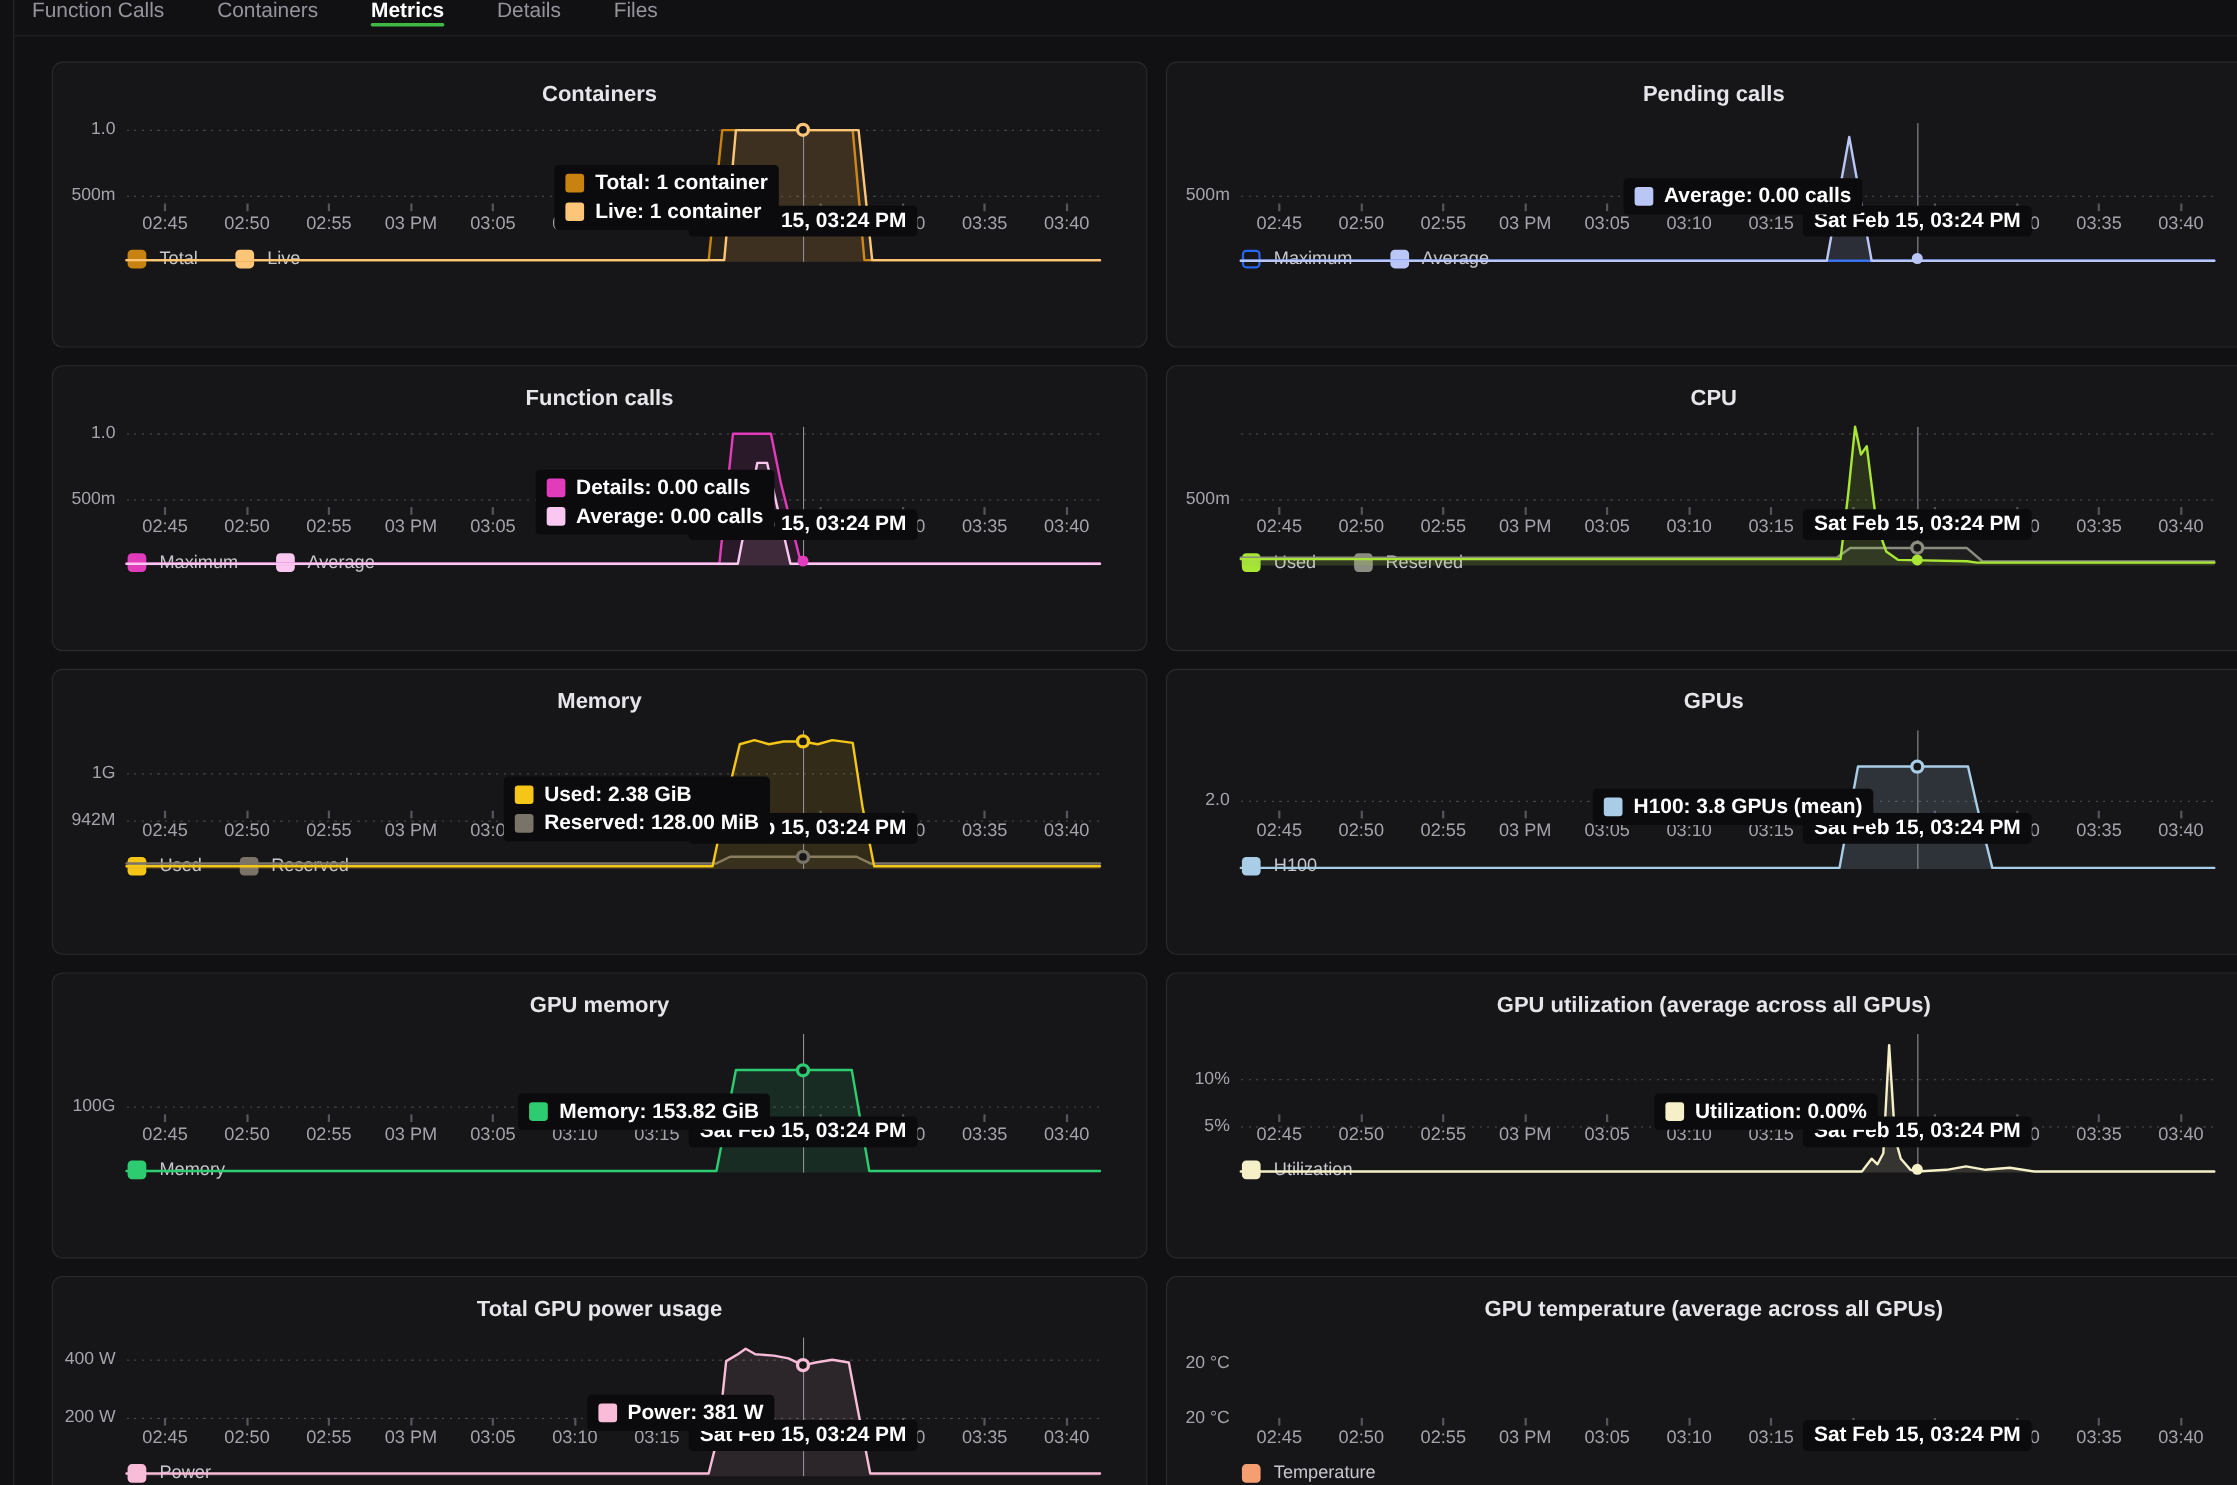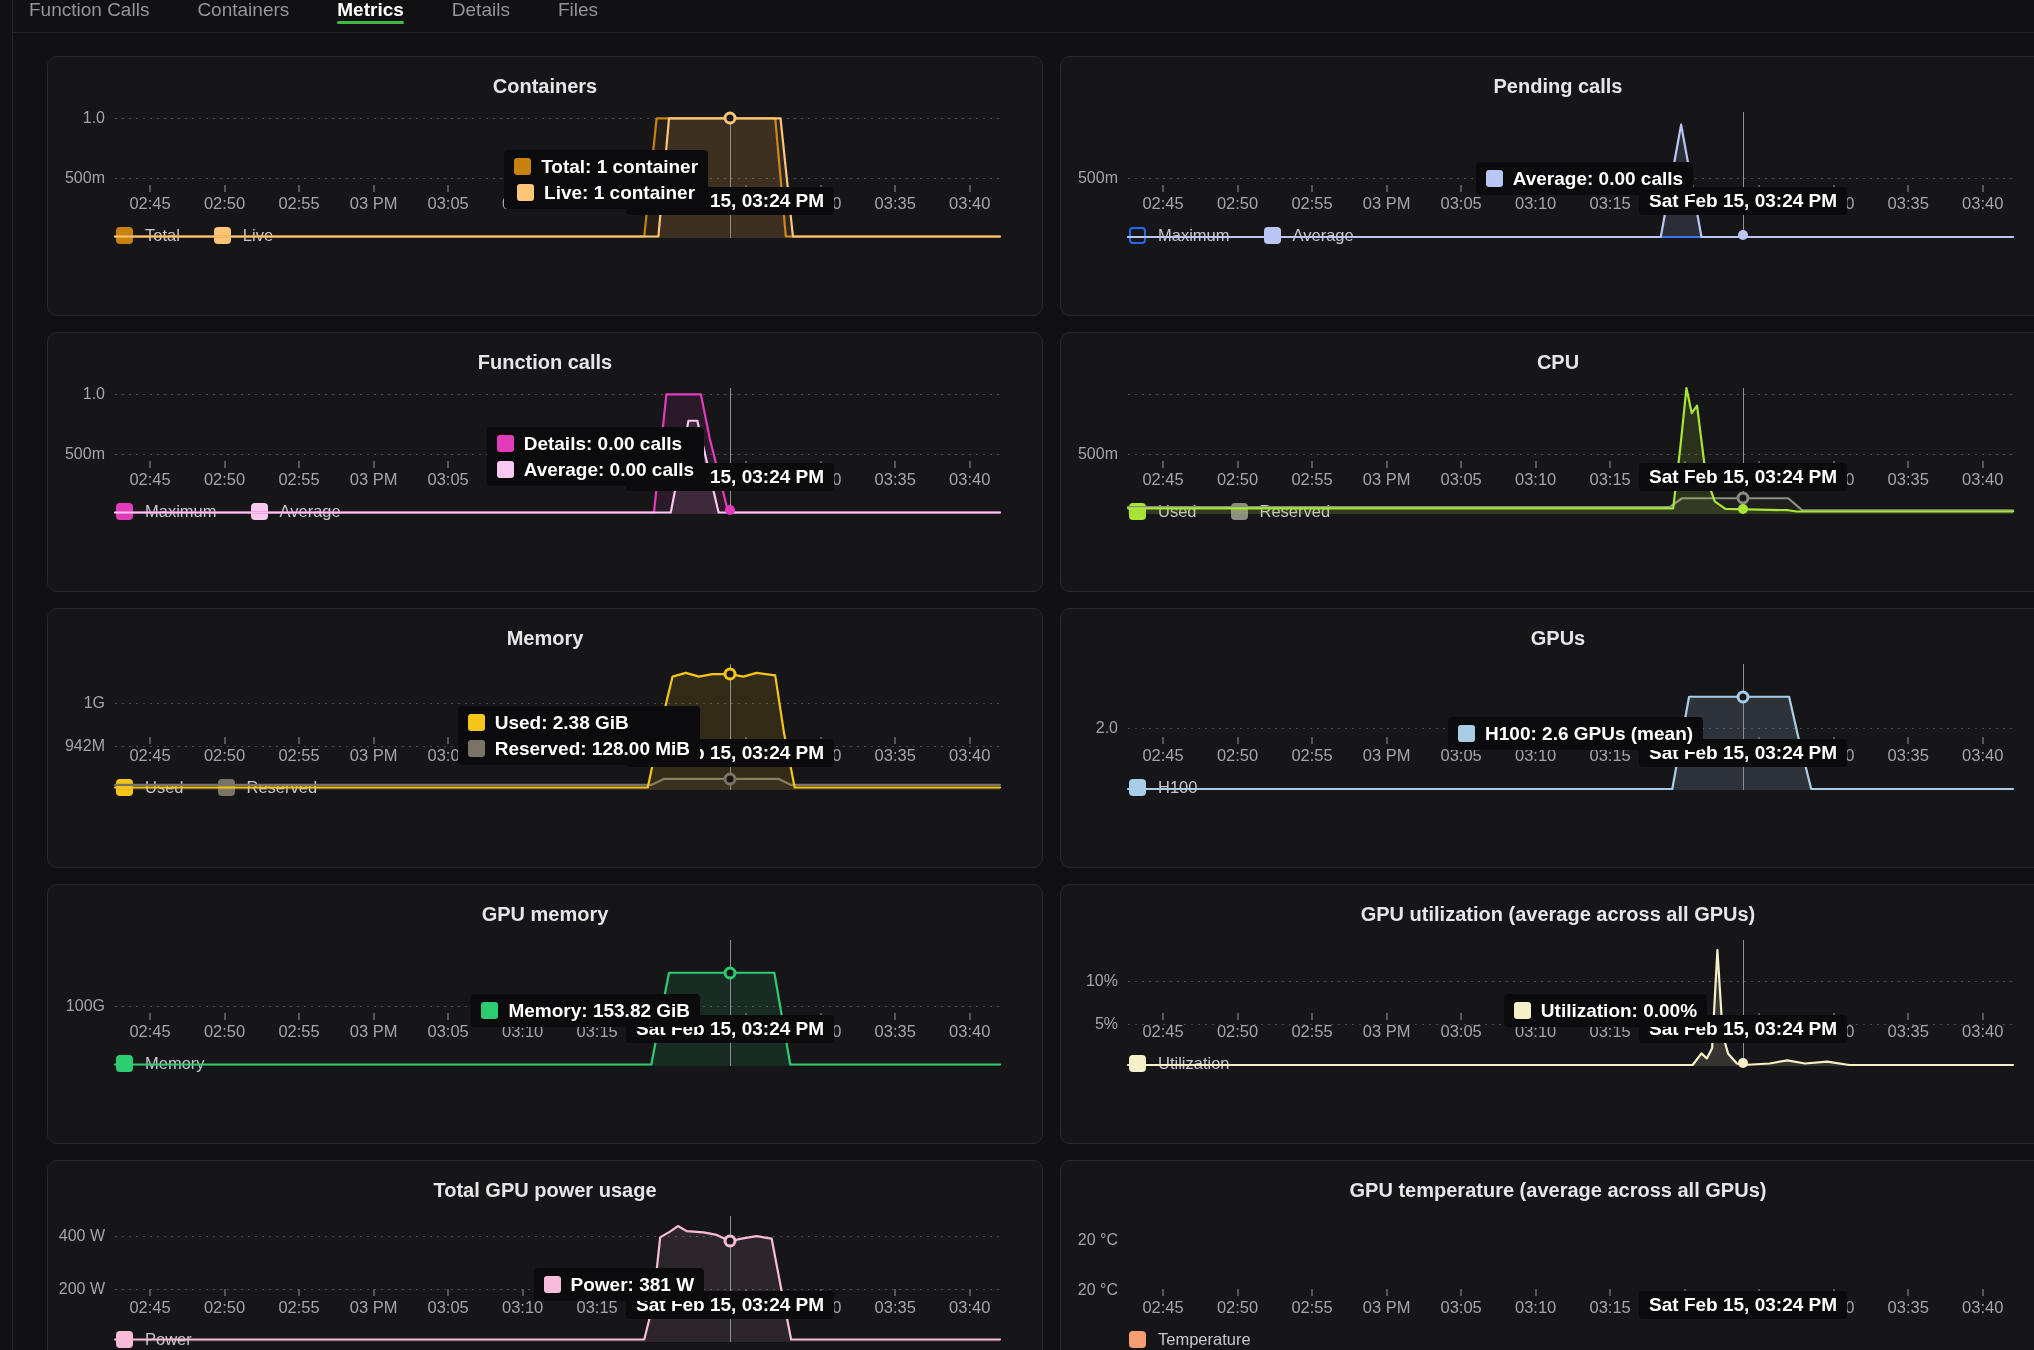--- a/index.html
+++ b/index.html
@@ -68,21 +68,21 @@
           <div class="gridline" style="top: 5%;"></div>
           <div class="gridline" style="top: 52%;"></div>
           <svg viewBox="0 0 1000 160" preserveAspectRatio="none" class="series-svg">
             <polygon points="0.0,158.1 598.0,158.1 612.0,8.0 746.0,8.0 758.0,158.1 1000.0,158.1 1000,160 0,160" fill="rgba(200,130,15,0.1)"></polygon>
             <polyline points="0.0,158.1 598.0,158.1 612.0,8.0 746.0,8.0 758.0,158.1 1000.0,158.1" fill="none" stroke="#c8820f" stroke-width="2.2" vector-effect="non-scaling-stroke" stroke-linejoin="round" stroke-linecap="round"></polyline>
             <polygon points="0.0,158.1 614.0,158.1 626.0,8.0 752.0,8.0 766.0,158.1 1000.0,158.1 1000,160 0,160" fill="rgba(252,197,119,0.1)"></polygon>
             <polyline points="0.0,158.1 614.0,158.1 626.0,8.0 752.0,8.0 766.0,158.1 1000.0,158.1" fill="none" stroke="#fcc577" stroke-width="2.2" vector-effect="non-scaling-stroke" stroke-linejoin="round" stroke-linecap="round"></polyline>
           </svg>
           <div class="crosshair" style="left: 69.5%;"></div>
           <div class="marker open" style="left: 69.5%; top: 5%; border-color: rgb(252, 197, 119);"></div>
-          <div class="tooltip" style="top: 30%; right: calc(30.5% + 22px); align-items: center;">
+          <div class="tooltip" style="top: 30%; right: calc(30.5% + 22px);">
             <div class="tt-row">
               <span class="tt-swatch" style="background: rgb(200, 130, 15);"></span>
               <span>Total: 1 container</span>
             </div>
             <div class="tt-row">
               <span class="tt-swatch" style="background: rgb(252, 197, 119);"></span>
               <span>Live: 1 container</span>
             </div>
           </div>
         </div>
@@ -391,21 +391,21 @@
           <div class="gridline" style="top: 51%;"></div>
           <svg viewBox="0 0 1000 160" preserveAspectRatio="none" class="series-svg">
             <polygon points="0.0,158.7 615.0,158.7 634.0,41.6 747.0,41.6 758.0,96.0 772.0,158.7 1000.0,158.7 1000,160 0,160" fill="rgba(169,205,230,0.16)"></polygon>
             <polyline points="0.0,158.7 615.0,158.7 634.0,41.6 747.0,41.6 758.0,96.0 772.0,158.7 1000.0,158.7" fill="none" stroke="#a9cde6" stroke-width="2.2" vector-effect="non-scaling-stroke" stroke-linejoin="round" stroke-linecap="round"></polyline>
           </svg>
           <div class="crosshair" style="left: 69.5%;"></div>
           <div class="marker open" style="left: 69.5%; top: 26%; border-color: rgb(169, 205, 230);"></div>
           <div class="tooltip" style="top: 42%; right: calc(30.5% + 40px);">
             <div class="tt-row">
               <span class="tt-swatch" style="background: rgb(169, 205, 230);"></span>
-              <span>H100: 2.6 GPUs (mean)</span>
+              <span>H100: 3.8 GPUs (mean)</span>
             </div>
           </div>
         </div>
     </div>
     <div class="xrow">
         <div class="xtick" style="left: 3.96%;"></div>
         <span class="xlabel" style="left: 3.96%;">02:45</span>
         <div class="xtick" style="left: 12.38%;"></div>
         <span class="xlabel" style="left: 12.38%;">02:50</span>
         <div class="xtick" style="left: 20.8%;"></div>

